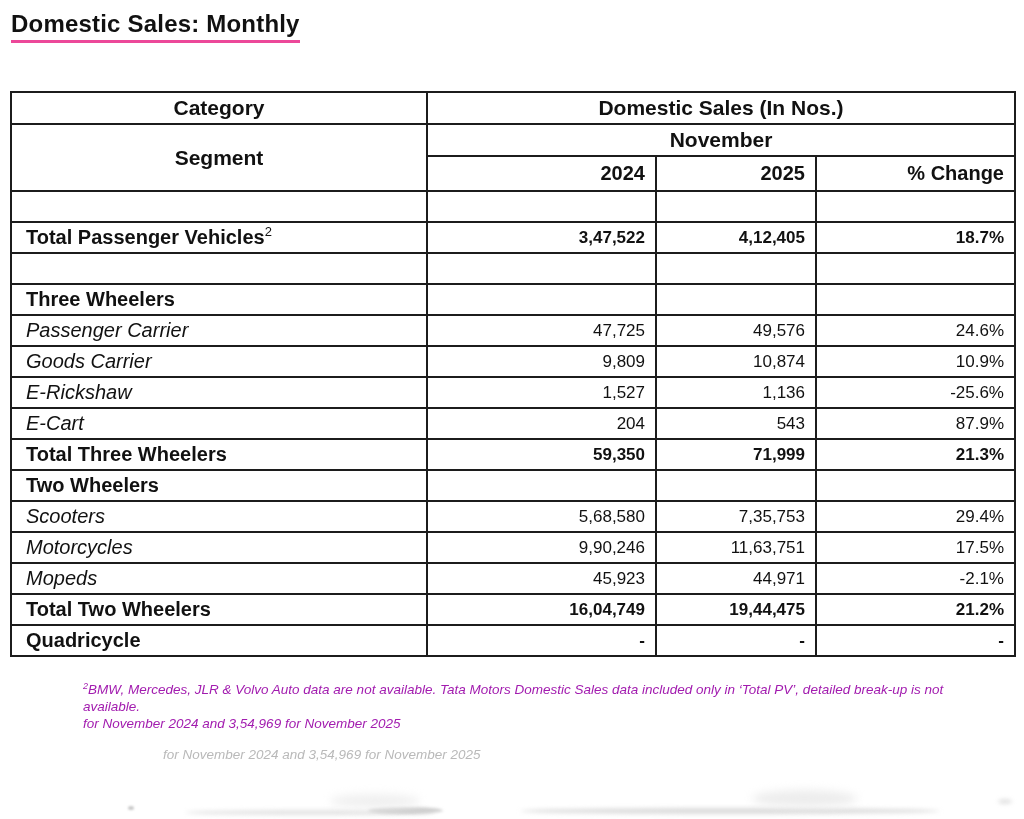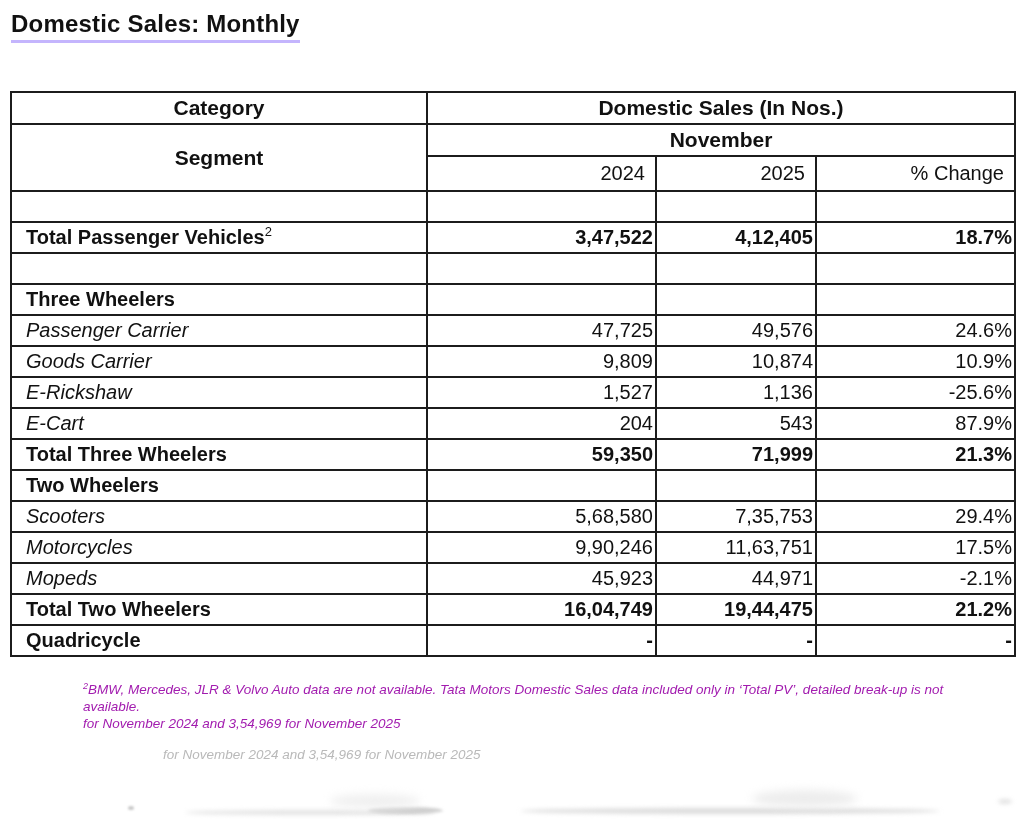--- a/index.html
+++ b/index.html
@@ -8,21 +8,21 @@
     background:#ffffff;
     font-family:"Liberation Sans", sans-serif;
     color:#111;
     overflow:hidden;
   }
   .page { position:relative; width:1024px; height:819px; background:#ffffff; }
 
   .title {
     position:absolute; left:11px; top:10px;
     font-size:24px; font-weight:bold;
-    border-bottom:3px solid #c4b5fd;
+    border-bottom:3px solid #ec4899;
     padding-bottom:2px;
     letter-spacing:0.2px;
   }
 
   table.sales {
     position:absolute; left:10px; top:91px;
     width:1004px;
     border-collapse:collapse;
     table-layout:fixed;
     border-radius:30px;
@@ -37,24 +37,24 @@
   col.c1 { width:229px; }
   col.c2 { width:160px; }
   col.c3 { width:199px; }
 
   tr.h-row1 { height:32px; }
   tr.h-row2 { height:32px; }
   tr.h-row3 { height:35px; }
   tbody tr  { height:31px; }
 
   .hdr-center { font-weight:bold; font-size:21px; text-align:center; }
-  .hdr-num    { font-weight:normal; font-size:20px; text-align:right; padding-right:10px; }
+  .hdr-num    { font-weight:bold; font-size:20px; text-align:right; padding-right:10px; }
 
   .c-label { font-size:20px; text-align:left; padding-left:14px; }
-  .c-num   { font-size:20px; text-align:right; padding-right:2px; }
+  .c-num   { font-size:17px; text-align:right; padding-right:10px; }
 
   .row-data .c-label { font-weight:normal;font-style:italic; }
   .row-data .c-num   { font-weight:normal;margin-left:28px; }
   .row-total .c-label, .row-total .c-num,
   .row-section .c-label { font-weight:bold; }
 
   .sup { font-size:13px; font-weight:normal; vertical-align:super; line-height:0; }
 
   .footnote {
     position:absolute; right:41px; top:681px; width:900px;

